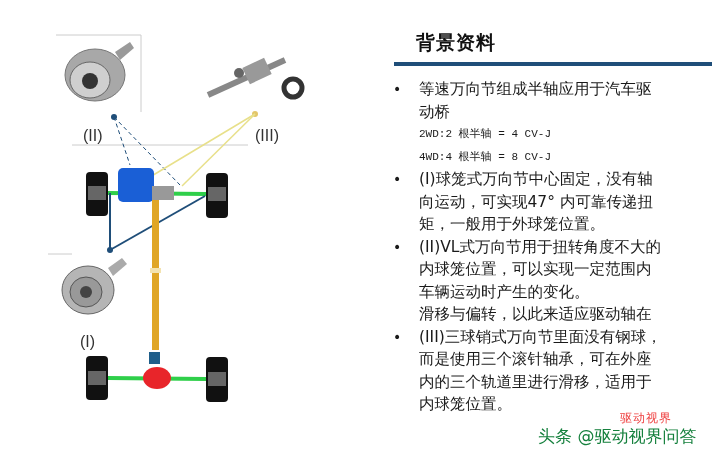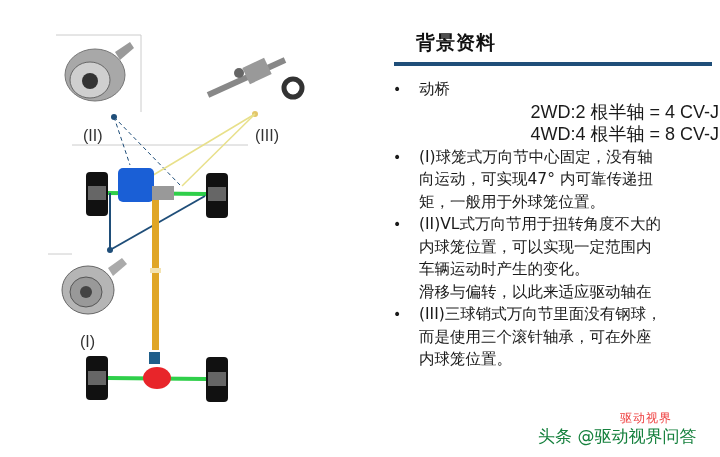--- a/index.html
+++ b/index.html
@@ -7,21 +7,21 @@
          font-family:"DejaVu Sans", sans-serif; color:#1a1a1a; }
   .diagram { position:absolute; left:0; top:0; width:360px; height:457px; }
   .panel { position:absolute; left:379px; top:0; width:360px; height:369px; }
   .title { position:absolute; left:37px; top:30px; font-size:19px; font-weight:bold;
            letter-spacing:1px; color:#111; }
   .title-bar { position:absolute; left:15px; top:62px; width:318px; height:4px; background:#1f4e79; }
   .bullets { position:absolute; left:10px; top:78px; width:330px; margin:0; padding:0; list-style:none; }
   .bullet { position:relative; padding-left:30px; font-size:15.5px; line-height:22.5px; margin:0; }
   .bullet .dot { position:absolute; left:4px; top:0; font-size:14px; }
   .bullet .line { display:block; white-space:nowrap; }
-  .mono { font-family:Liberation Sans, sans-serif; font-size:18px;text-align:right; }
+  .mono { font-family:Liberation Mono, monospace; font-size:11px; }
   .watermark-faint { position:absolute; left:620px; top:410px; font-size:12px; color:#ef4444; letter-spacing:1px; }
   .watermark { position:absolute; left:538px; top:425px; font-size:17px; color:#15803d; }
   .lbl { position:absolute; font-size:16px; color:#333; font-family:"Liberation Sans", sans-serif; }
 </style>
 </head>
 <body>
 
 <div class="diagram">
   <svg width="360" height="457" viewBox="0 0 360 457">
 
@@ -88,20 +88,21 @@
   <span class="lbl" style="left:80px;top:333px;">(I)</span>
 </div>
 
 <div class="panel">
   <div class="title">背景资料</div>
   <div class="title-bar"></div>
 
   <ul class="bullets">
     <li class="bullet">
       <span class="dot">•</span>
+      <span class="line">等速万向节组成半轴应用于汽车驱</span>
       <span class="line">动桥</span>
       <span class="line mono">2WD:2 根半轴 = 4 CV-J</span>
       <span class="line mono">4WD:4 根半轴 = 8 CV-J</span>
     </li>
     <li class="bullet">
       <span class="dot">•</span>
       <span class="line">(I)球笼式万向节中心固定，没有轴</span>
       <span class="line">向运动，可实现47° 内可靠传递扭</span>
       <span class="line">矩，一般用于外球笼位置。</span>
     </li>
@@ -109,19 +110,20 @@
       <span class="dot">•</span>
       <span class="line">(II)VL式万向节用于扭转角度不大的</span>
       <span class="line">内球笼位置，可以实现一定范围内</span>
       <span class="line">车辆运动时产生的变化。</span>
       <span class="line">滑移与偏转，以此来适应驱动轴在</span>
     </li>
     <li class="bullet">
       <span class="dot">•</span>
       <span class="line">(III)三球销式万向节里面没有钢球，</span>
       <span class="line">而是使用三个滚针轴承，可在外座</span>
+      <span class="line">内的三个轨道里进行滑移，适用于</span>
       <span class="line">内球笼位置。</span>
     </li>
   </ul>
 </div>
 
 <div class="watermark-faint">驱动视界</div>
 <div class="watermark">头条 @驱动视界问答</div>
 
 </body></html>

